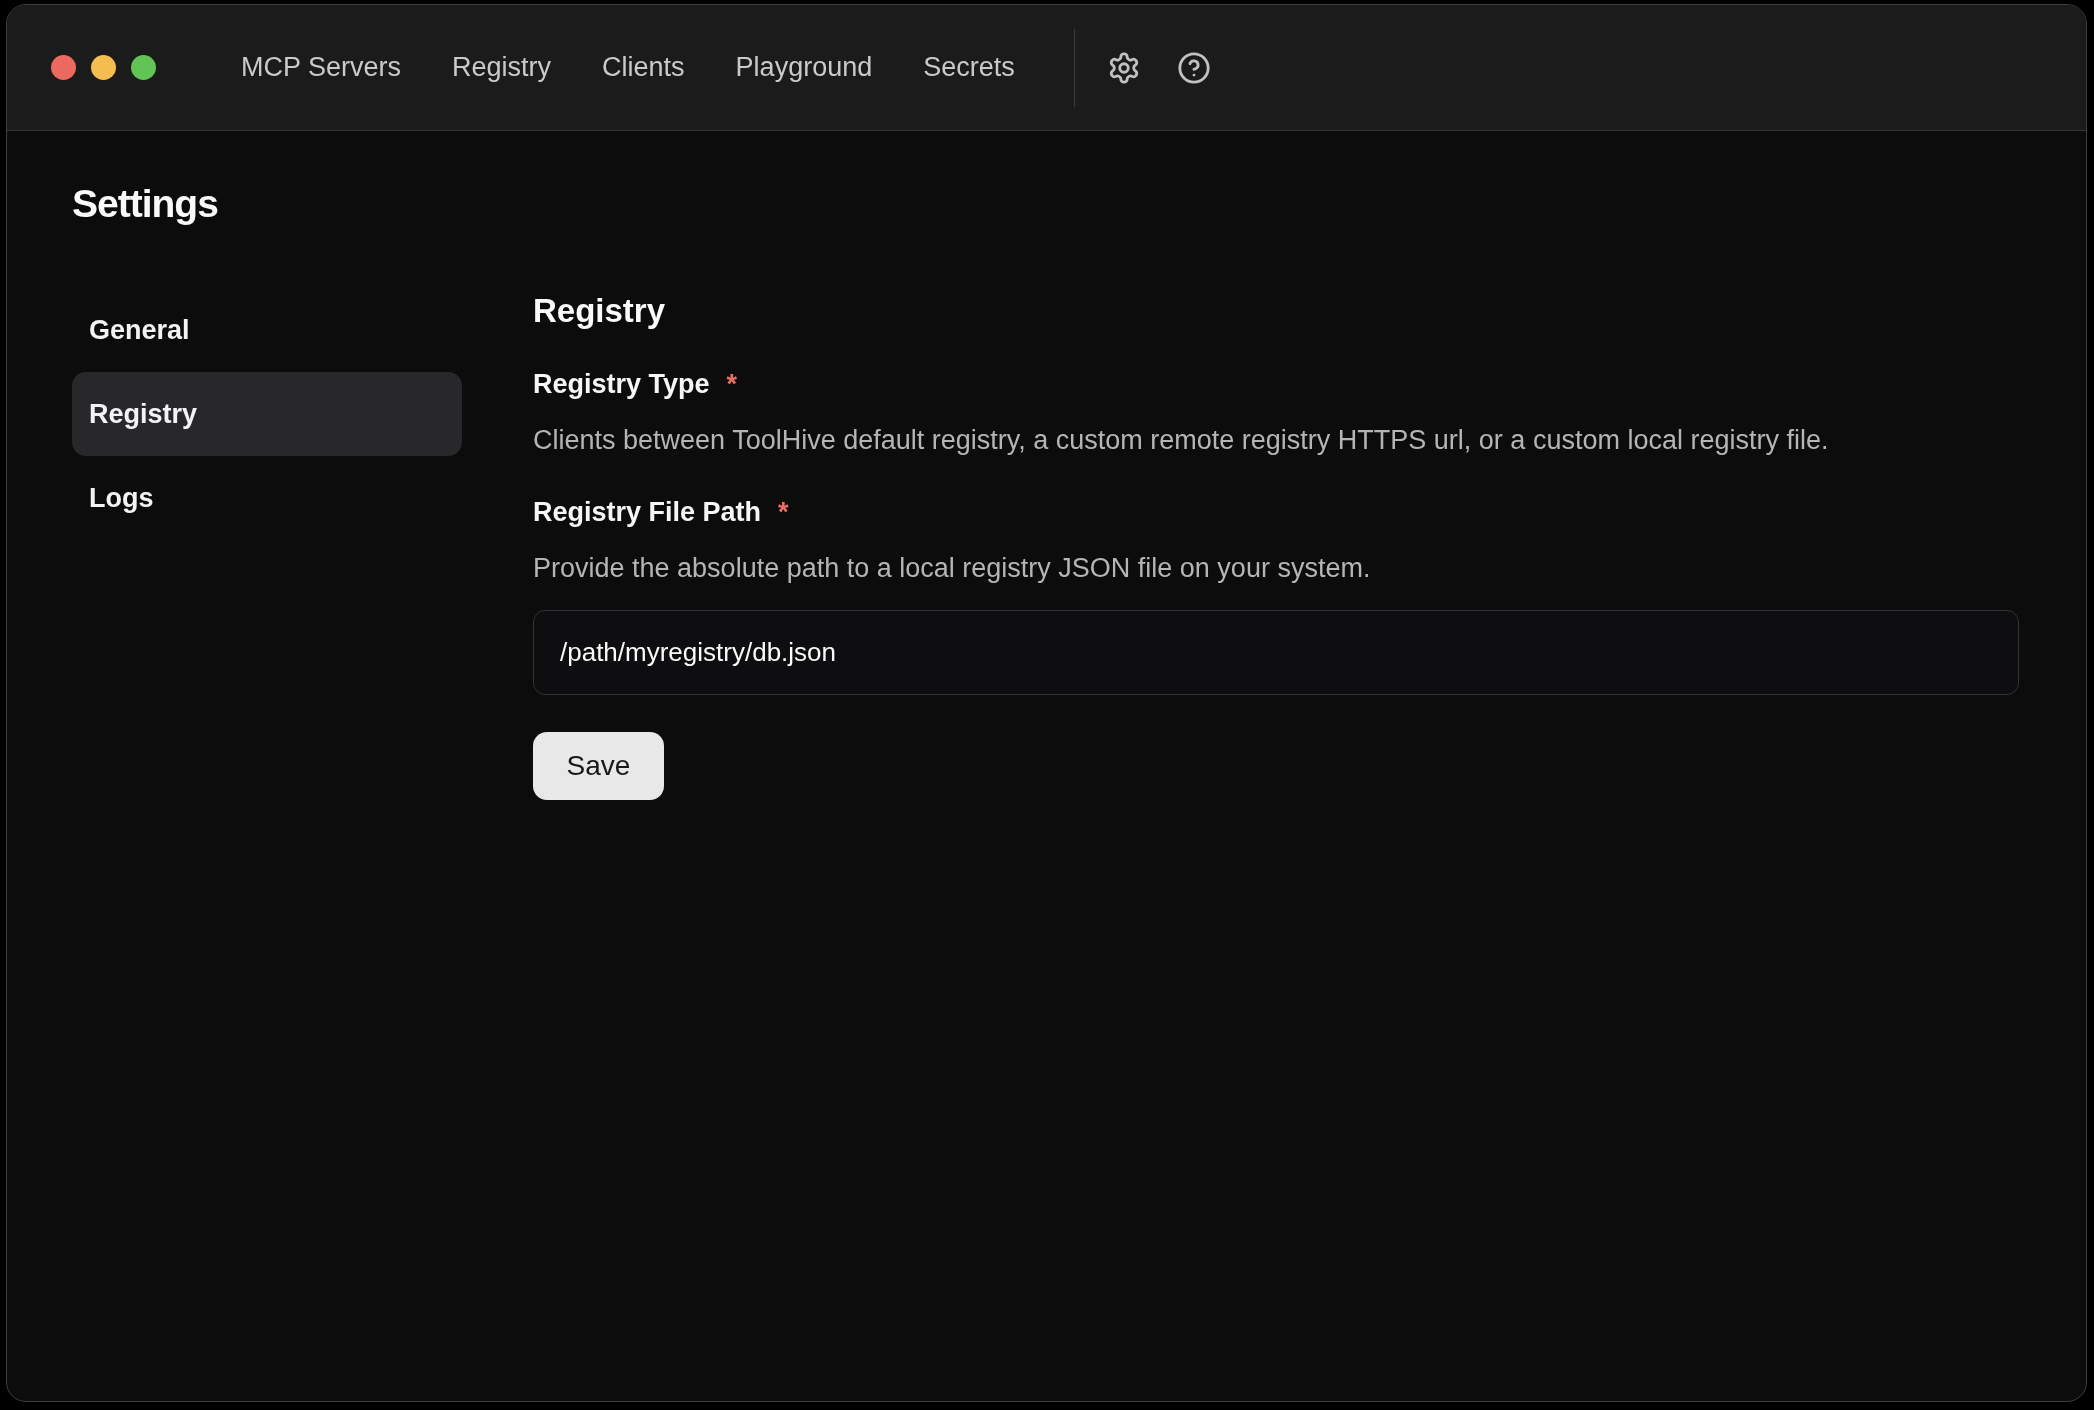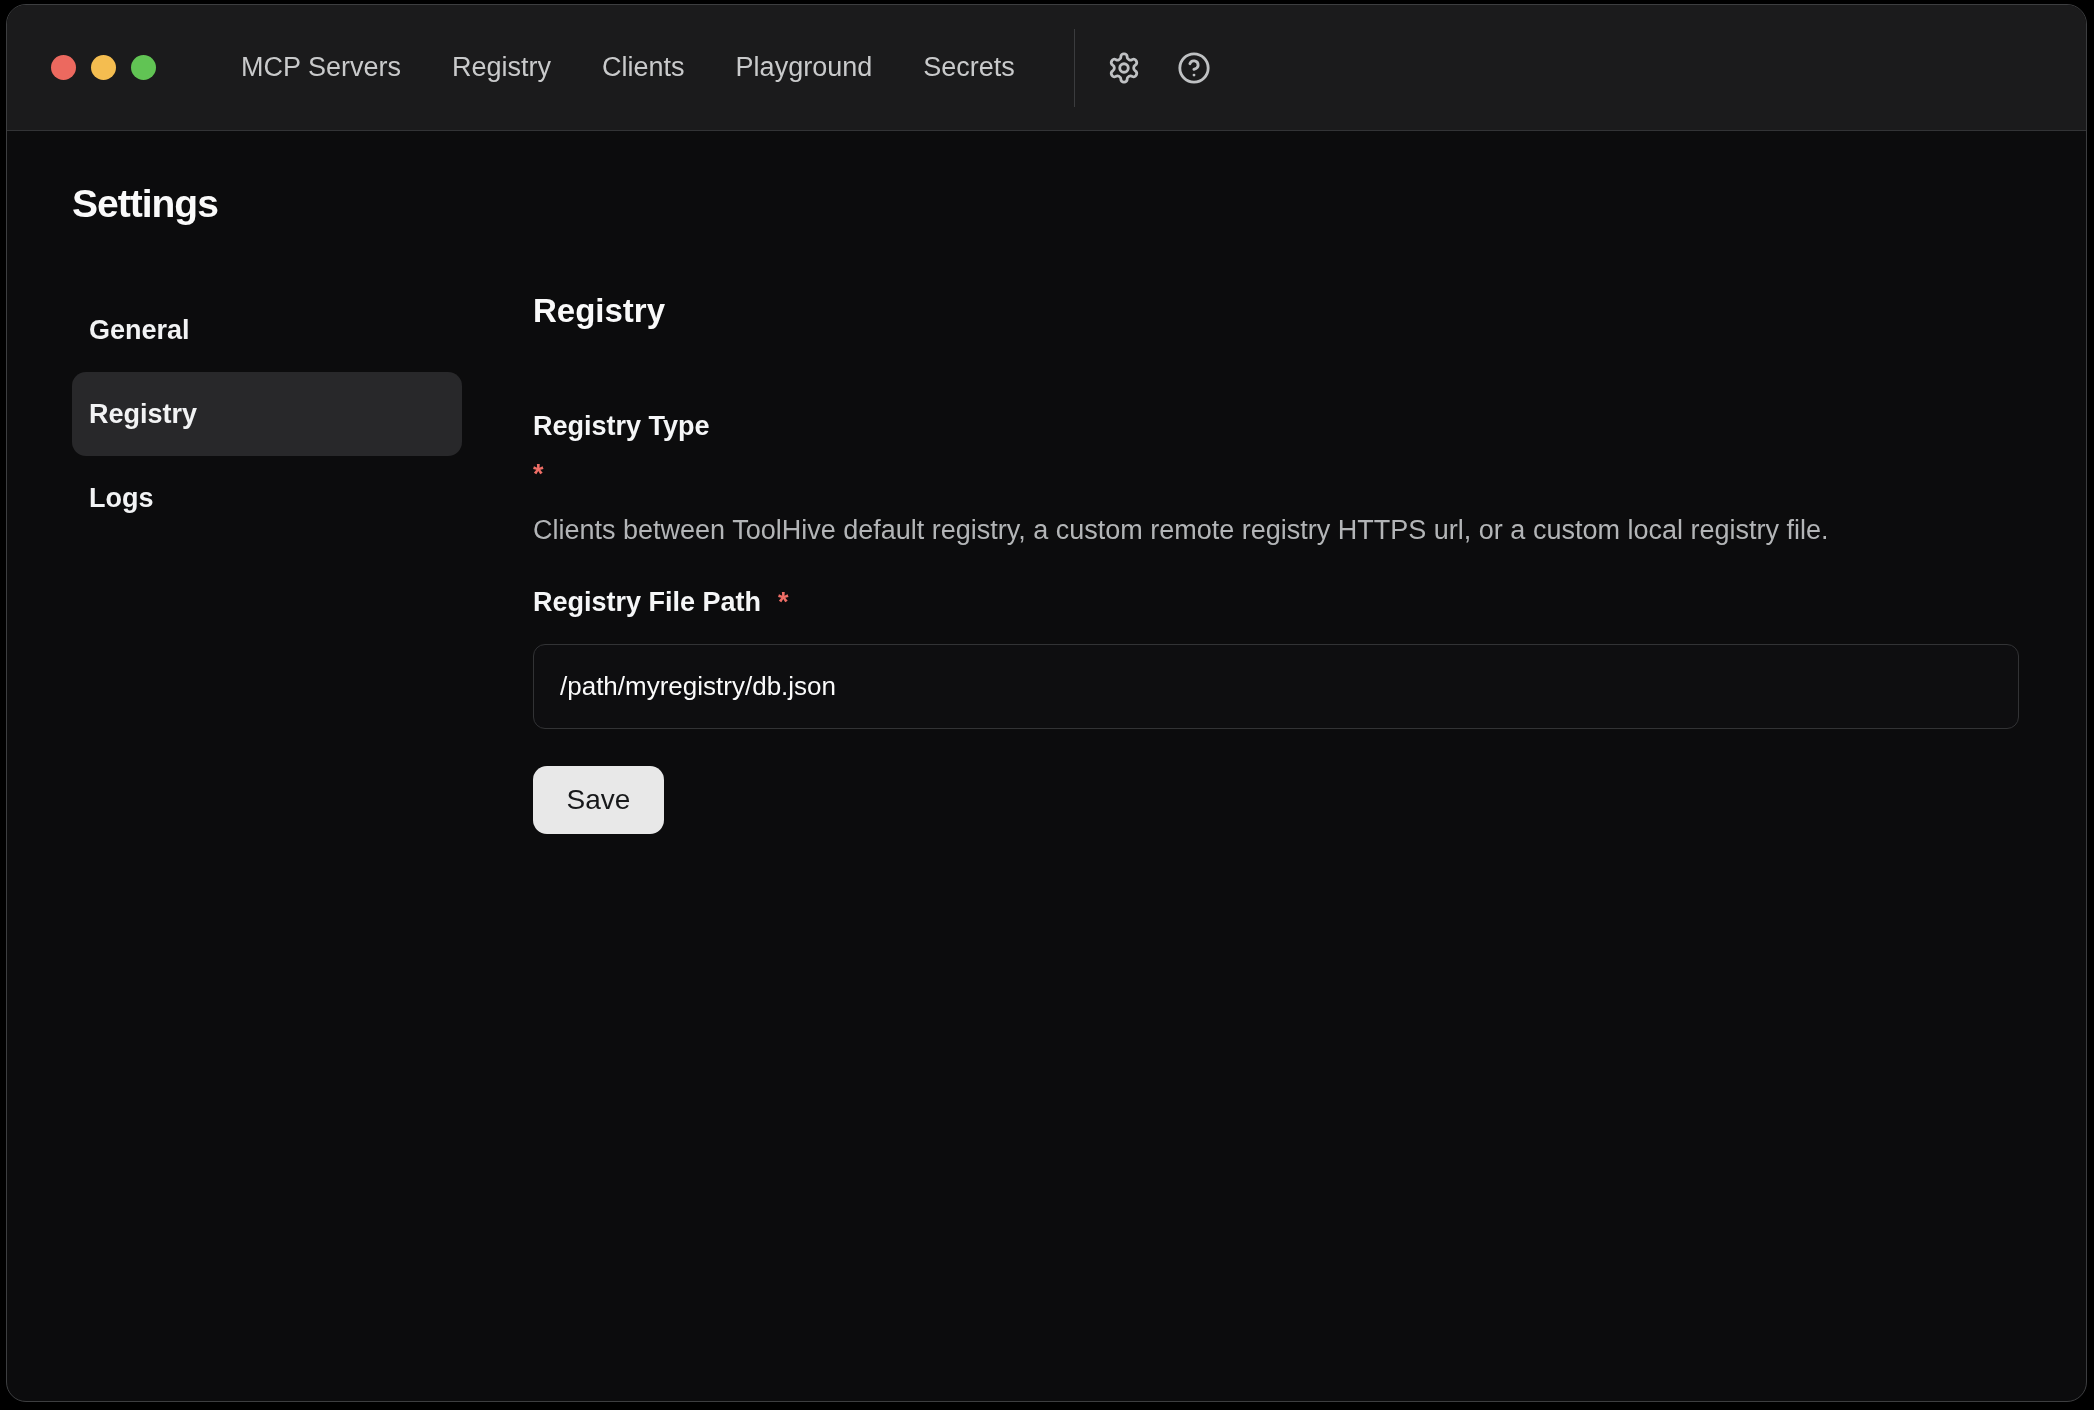--- a/index.html
+++ b/index.html
@@ -45,21 +45,21 @@
   .sidebar-item {
     height:84px; border-radius:14px; display:flex; align-items:center;
     padding-left:17px; font-size:27px; font-weight:700; color:#f2f3f4; cursor:default;
   }
   .sidebar-item.active { background:#28282a; }
 
   .main { flex:1; padding-left:71px; }
   .section-heading { font-size:33px; font-weight:700; color:#fafafa; margin-top:4px; }
 
   .field-label-row { display:flex; align-items:baseline; gap:17px; }
-  .field-label-row.first { margin-top:81px;flex-direction:column; }
+  .field-label-row.first { margin-top:39px; }
   .field-label { font-size:27px; font-weight:700; color:#f5f6f7; }
   .required-marker { font-size:27px; font-weight:700; color:#ef6e66; }
 
   .field-desc { margin-top:25px; font-size:27px; color:#b3b5b7; white-space:nowrap; }
 
   .select-control {
     margin-top:26px; width:428px; height:67px;
     background:#121214; border:1.5px solid #3f4042; border-radius:12px;
     display:flex; align-items:center; justify-content:space-between;
     padding:0 22px 0 26px; cursor:default;
@@ -150,20 +150,21 @@
           <span class="field-label">Registry Type</span>
           <span class="required-marker">*</span>
         </div>
         <div class="field-desc">Clients between ToolHive default registry, a custom remote registry HTTPS url, or a custom local registry file.</div>
 
 
         <div class="field-label-row second-label">
           <span class="field-label">Registry File Path</span>
           <span class="required-marker">*</span>
         </div>
+        <div class="field-desc">Provide the absolute path to a local registry JSON file on your system.</div>
 
         <input class="text-input" type="text" value="/path/myregistry/db.json" style="">
 
         <button class="save-button">Save</button>
       </div>
 
     </div>
   </div>
 </div>
 

